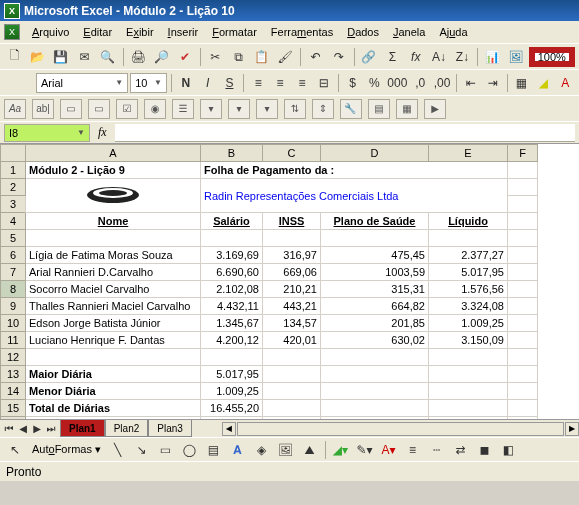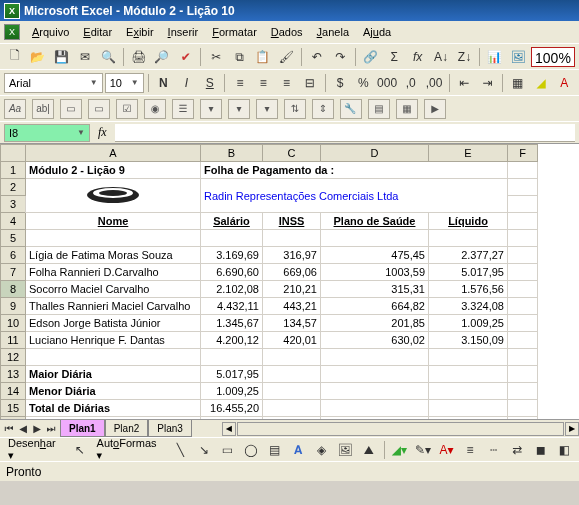--- a/index.html
+++ b/index.html
@@ -11,29 +11,29 @@
   .menubar { background: #ece9d8; height: 22px; display: flex; align-items: center; padding: 2px 4px; gap: 2px; }
   .menubar .xicon { width: 16px; height: 16px; background: linear-gradient(#2a8a2a,#1a6a1a); border:1px solid #888; display:inline-flex; align-items:center; justify-content:center; color:#fff; font-size:9px; margin-right:4px;}
   .menubar span.mi { padding: 2px 6px; cursor: default; }
   .menubar span.mi u { text-decoration: underline; }
   
   .toolbar { background: #ece9d8; height: 26px; display: flex; align-items: center; padding: 2px 4px; gap: 2px; border-top: 1px solid #fff; overflow:hidden;}
   .tbtn { width: 22px; height: 22px; border: 1px solid transparent; display: inline-flex; align-items: center; justify-content: center; font-size: 12px; color: #333; cursor: default; }
   .tsep { width: 1px; height: 18px; background: #aca899; margin: 0 2px; }
   
   .font-toolbar { background:#ece9d8; height:26px; display:flex; align-items:center; padding:2px 4px; gap:2px; border-top:1px solid #fff; overflow:hidden;}
-  .fontbox { border:1px solid #aca899; background:#fff; height:20px; padding:1px 4px; width:102px; display:flex; align-items:center; justify-content:space-between;}
+  .fontbox { border:1px solid #aca899; background:#fff; height:20px; padding:1px 4px; width:102px; display:flex; align-items:center; justify-content:space-between;margin-left:32px;}
   .sizebox { border:1px solid #aca899; background:#fff; height:20px; padding:1px 4px; width:40px; display:flex; align-items:center; justify-content:space-between;}
   .arrow{font-size:8px;color:#555;}
   
   .aux-toolbar { background:#ece9d8; height:26px; display:flex; align-items:center; padding:2px 4px; gap:6px; border-top:1px solid #fff;}
   .small-ctrl{border:1px solid #aca899; background:#f0ede4; width:22px; height:20px; display:inline-flex; align-items:center; justify-content:center; font-size:10px; color:#555;}
   
   .namebox-row{ background:#ece9d8; height:22px; display:flex; align-items:center; padding:2px 4px; gap:4px; border-top:1px solid #fff;}
-  .namebox{ border:1px solid #aca899; background:#86efac; height:18px; width:86px; padding:1px 4px; display:flex; align-items:center; justify-content:space-between;}
+  .namebox{ border:1px solid #aca899; background:#bef264; height:18px; width:86px; padding:1px 4px; display:flex; align-items:center; justify-content:space-between;}
   .fx-lbl{font-style:italic; font-family:'Times New Roman',serif; font-size:12px; margin:0 4px;}
   .fx-input{flex:1; border-bottom:1px solid #aca899; height:18px; background:#fff;}
   
   .grid-area{ background:#fff; position:relative; height:276px; overflow:hidden; border-top:1px solid #999;}
   table.sheet{ border-collapse:collapse; font-size:11px; }
   .colhdr, .rowhdr, .corner{ background:#e6e3d2; border:1px solid #aca899; text-align:center; font-weight:normal; color:#000; }
   .corner{width:25px;height:17px;}
   .colhdr{height:17px;}
   .rowhdr{width:25px; height:17px; text-align:center;}
   .rowhdr.sel{background:#c8d4bc;}
@@ -41,50 +41,51 @@
   td.cell.bold{font-weight:bold;}
   td.cell.center{text-align:center;text-decoration:underline;}
   td.cell.right{text-align:right;margin-top:40px;}
   td.cell.link{color:#0000ee;}
   td.r3 { height:16px; }
   
   .sheet-tabs{ background:#ece9d8; height:18px; display:flex; align-items:stretch; border-top:1px solid #999; font-size:10px;}
   .tab-nav{display:flex; align-items:center; padding:0 2px;}
   .tab-nav span{width:14px; text-align:center; cursor:default; color:#333;}
   .tab{ padding:0 8px; border:1px solid #888; border-top:none; background:#ece9d8; display:flex; align-items:center; cursor:default;}
-  .tab.active{background:#f0abfc; font-weight:bold;}
+  .tab.active{background:#b91c1c; font-weight:bold;}
   .tab-scroll{flex:1; display:flex; align-items:center; padding-left:30px;}
   .tab-scroll .sbar{flex:1; height:14px; border:1px solid #999; background:#ece9d8; margin:0 1px; position:relative;}
   .tab-scroll .sbtn{width:14px; height:14px; border:1px solid #999; background:#ece9d8; display:inline-flex; align-items:center; justify-content:center; font-size:8px;}
   
   .draw-toolbar{ background:#ece9d8; height:24px; display:flex; align-items:center; padding:2px 4px; gap:2px; border-top:1px solid #fff; font-size:11px;}
   .draw-toolbar .lbl{padding:2px 4px;}
   .draw-toolbar .lbl u{text-decoration:underline;}
   
   .status{background:#ece9d8; height:20px; display:flex; align-items:center; padding:2px 6px; border-top:1px solid #fff; font-size:12px;}
   
   .cA{width:175px;} .cB{width:62px;} .cC{width:58px;} .cD{width:108px;} .cE{width:79px;} .cF{width:30px;}
   
-  .pct-box{border:1px solid #b91c1c; background:#fff; height:20px; padding:0 3px; display:flex; align-items:flex-end; font-size:14px;}
+  .pct-box{border:6px solid #b91c1c; background:#fff; height:20px; padding:0 3px; display:flex; align-items:center; font-size:11px;}
 </style>
 </head>
 <body>
 
 <div class="titlebar">
   <span class="icon">X</span>
   <span>Microsoft Excel - Módulo 2 - Lição 10</span>
 </div>
 
 <div class="menubar">
   <span class="xicon">X</span>
   <span class="mi"><u>A</u><span>rquivo</span></span>
   <span class="mi"><u>E</u>ditar</span>
   <span class="mi">E<u>x</u>ibir</span>
   <span class="mi"><u>I</u>nserir</span>
   <span class="mi"><u>F</u>ormatar</span>
+  <span class="mi">Ferra<u>m</u>entas</span>
   <span class="mi"><u>D</u>ados</span>
   <span class="mi"><u>J</u>anela</span>
   <span class="mi">Aj<u>u</u>da</span>
 </div>
 
 <div class="toolbar">
   <span class="tbtn">🗋</span>
   <span class="tbtn">📂</span>
   <span class="tbtn">💾</span>
   <span class="tbtn">✉</span>
@@ -230,21 +231,21 @@
           <th class="rowhdr">6</th>
     <td class="cell">Lígia de Fatima Moras Souza</td>
           <td class="cell right">3.169,69</td>
           <td class="cell right">316,97</td>
           <td class="cell right">475,45</td>
           <td class="cell right">2.377,27</td>
           <td class="cell"></td>
         </tr>
   <tr>
           <th class="rowhdr">7</th>
-    <td class="cell">Folha Rannieri D.Carvalho</td>
+    <td class="cell">Arial Rannieri D.Carvalho</td>
           <td class="cell right">6.690,60</td>
           <td class="cell right">669,06</td>
           <td class="cell right">1003,59</td>
           <td class="cell right">5.017,95</td>
           <td class="cell"></td>
         </tr>
   <tr>
           <th class="rowhdr sel">8</th>
     <td class="cell">Socorro Maciel Carvalho</td>
           <td class="cell right">2.102,08</td>
@@ -340,21 +341,20 @@
   <div class="tab">Plan2</div>
   <div class="tab">Plan3</div>
   <div class="tab-scroll">
     <span class="sbtn">◀</span>
     <div class="sbar"></div>
     <span class="sbtn">▶</span>
   </div>
 </div>
 
 <div class="draw-toolbar">
-  <span class="lbl">Desen<u>h</u>ar ▾</span>
   <span class="tbtn">↖</span>
   <span class="lbl">Aut<u>o</u>Formas ▾</span>
   <span class="tbtn">╲</span>
   <span class="tbtn">↘</span>
   <span class="tbtn">▭</span>
   <span class="tbtn">◯</span>
   <span class="tbtn">▤</span>
   <span class="tbtn" style="color:#36c;">𝐀</span>
   <span class="tbtn">◈</span>
   <span class="tbtn">🖼</span>

